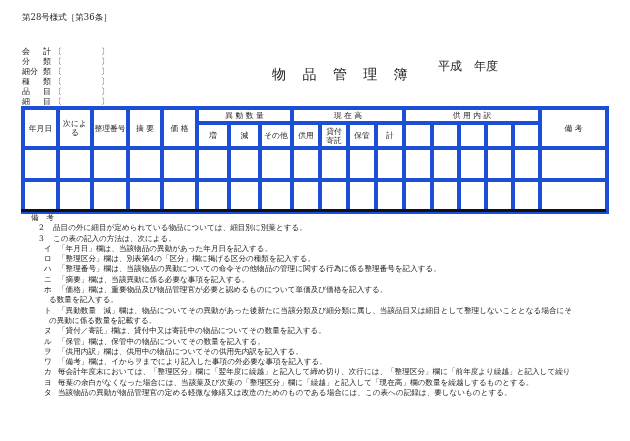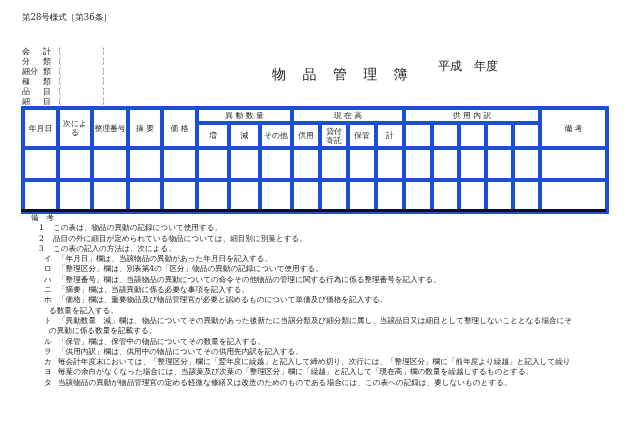--- a/index.html
+++ b/index.html
@@ -186,30 +186,31 @@
         <td></td>
         <td></td>
   </tr>
 </tbody>
   </table>
 <div class="thick"></div>
 
 <div class="abs notes">
   <div class="note-line">備　考</div>
   <div id="notes-list">
-      <div class="note-line ind1"><span class="mark">1</span><span>この表は、物品の異動の記録について使用する。</span></div>
       <div class="note-line ind1"><span class="mark">2</span><span>品目の外に細目が定められている物品については、細目別に別葉とする。</span></div>
       <div class="note-line ind1"><span class="mark">3</span><span>この表の記入の方法は、次による。</span></div>
       <div class="note-line ind2"><span class="mark">イ</span><span>「年月日」欄は、当該物品の異動があった年月日を記入する。</span></div>
-      <div class="note-line ind2"><span class="mark">ロ</span><span>「整理区分」欄は、別表第4の「区分」物品の異動の記録について使用する。</span></div>
+      <div class="note-line ind2"><span class="mark">ロ</span><span>「整理区分」欄は、別表第4の「区分」欄に掲げる区分の種類を記入する。</span></div>
       <div class="note-line ind2"><span class="mark">ハ</span><span>「整理番号」欄は、当該物品の異動についての命令その他物品の管理に関する行為に係る整理番号を記入する。</span></div>
       <div class="note-line ind2"><span class="mark">ニ</span><span>「摘要」欄は、当該異動に係る必要な事項を記入する。</span></div>
       <div class="note-line ind2"><span class="mark">ホ</span><span>「価格」欄は、重要物品及び物品管理官が必要と認めるものについて単価及び価格を記入する。</span></div>
       <div class="note-line ind3"><span class="mark" style="width: 0px;"></span><span>る数量を記入する。</span></div>
       <div class="note-line ind2"><span class="mark">ト</span><span>「異動数量　減」欄は、物品についてその異動があった後新たに当該分類及び細分類に属し、当該品目又は細目として整理しないこととなる場合にそ</span></div>
       <div class="note-line ind3"><span class="mark" style="width: 0px;"></span><span>の異動に係る数量を記載する。</span></div>
+      <div class="note-line ind2"><span class="mark">ヌ</span><span>「貸付／寄託」欄は、貸付中又は寄託中の物品についてその数量を記入する。</span></div>
       <div class="note-line ind2"><span class="mark">ル</span><span>「保管」欄は、保管中の物品についてその数量を記入する。</span></div>
       <div class="note-line ind2"><span class="mark">ヲ</span><span>「供用内訳」欄は、供用中の物品についてその供用先内訳を記入する。</span></div>
+      <div class="note-line ind2"><span class="mark">ワ</span><span>「備考」欄は、イからヲまでにより記入した事項の外必要な事項を記入する。</span></div>
       <div class="note-line ind2"><span class="mark">カ</span><span>毎会計年度末においては、「整理区分」欄に「翌年度に繰越」と記入して締め切り、次行には、「整理区分」欄に「前年度より繰越」と記入して繰り</span></div>
       <div class="note-line ind2"><span class="mark">ヨ</span><span>毎葉の余白がなくなった場合には、当該葉及び次葉の「整理区分」欄に「繰越」と記入して「現在高」欄の数量を繰越しするものとする。</span></div>
       <div class="note-line ind2"><span class="mark">タ</span><span>当該物品の異動が物品管理官の定める軽微な修繕又は改造のためのものである場合には、この表への記録は、要しないものとする。</span></div>
     </div>
 </div>
 
 </body></html>

